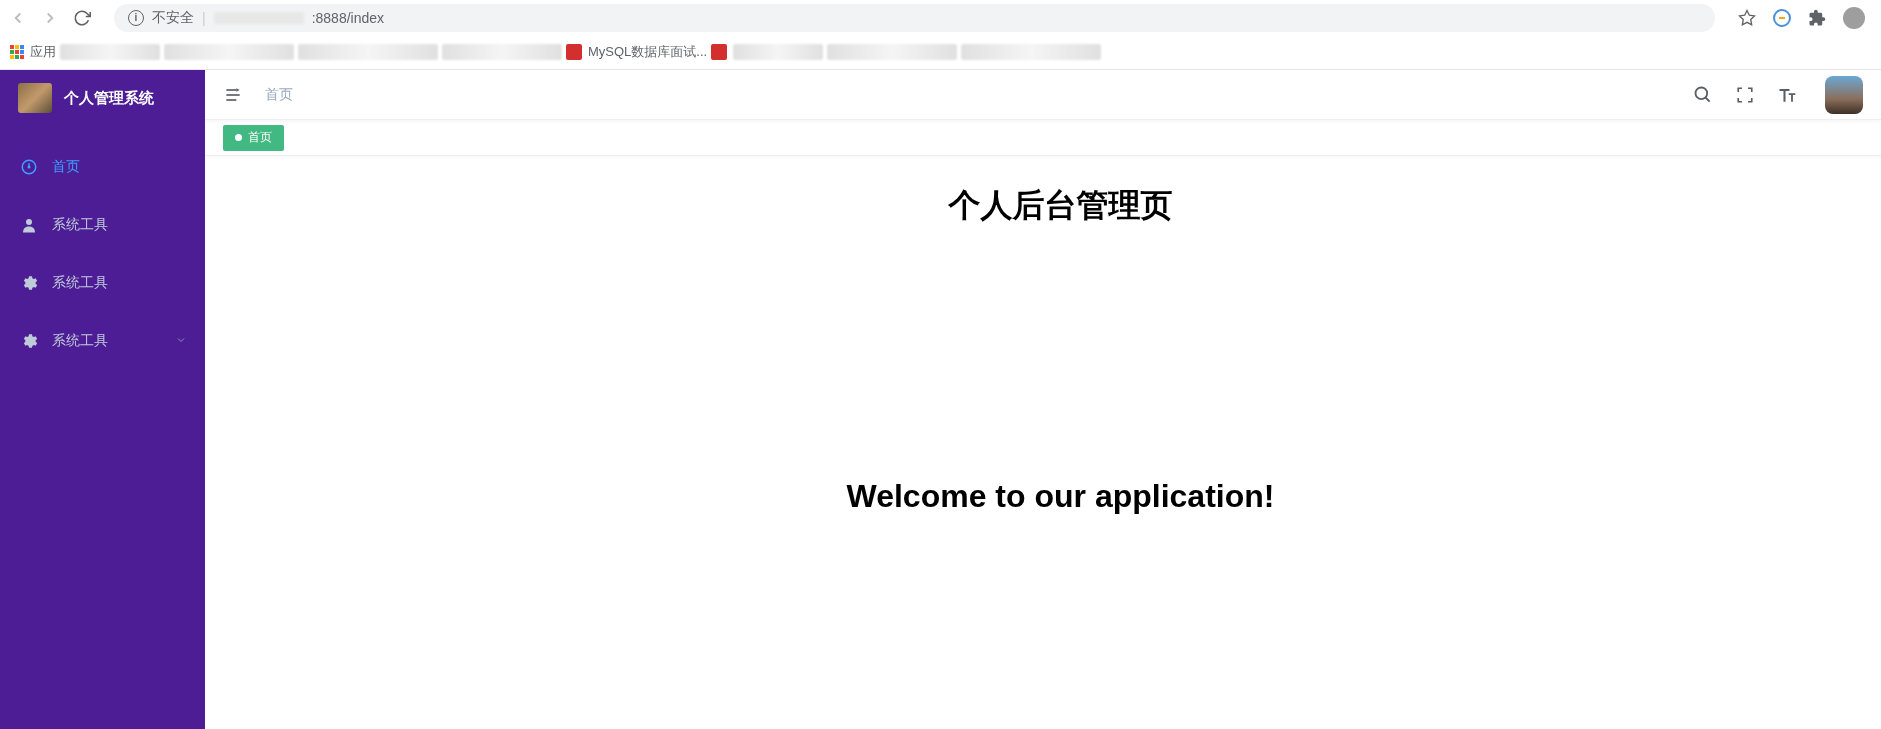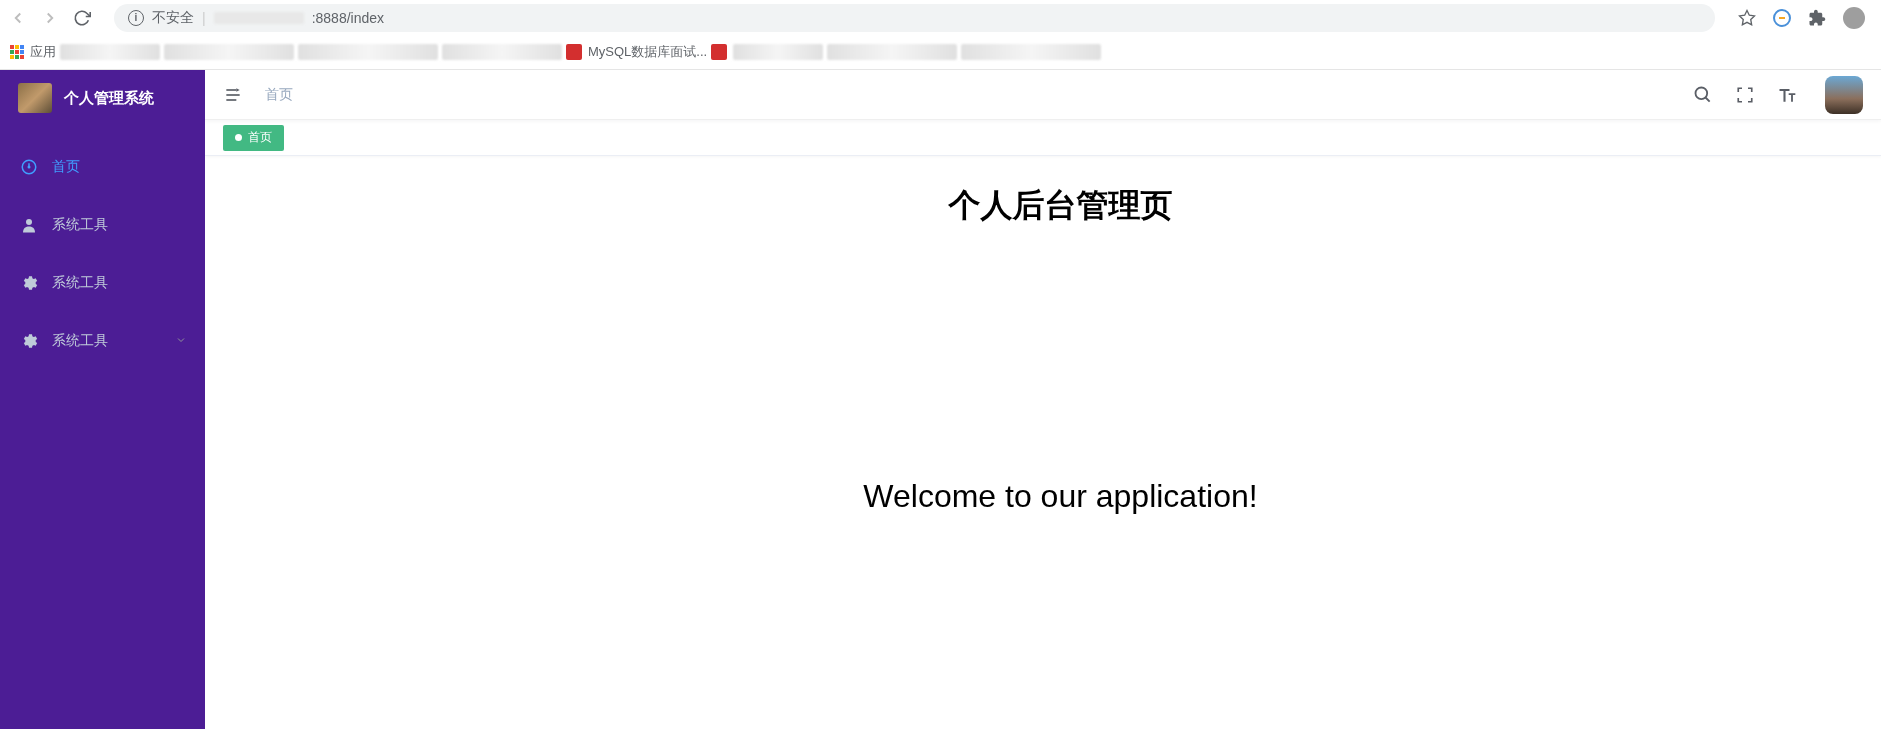--- a/index.html
+++ b/index.html
@@ -287,21 +287,21 @@
     }
     .content h1 {
       text-align: center;
       font-size: 32px;
       font-weight: bold;
       margin-top: 8px;
     }
     .content h2 {
       text-align: center;
       font-size: 32px;
-      font-weight: normal;
+      font-weight: bold;
       margin-top: 250px;
     }
   </style>
 </head>
 <body>
 
 <div class="browser-chrome">
   <div class="browser-toolbar">
     <div class="nav-icon disabled">
       <svg width="18" height="18" viewBox="0 0 24 24" fill="none" stroke="currentColor" stroke-width="2.5">

